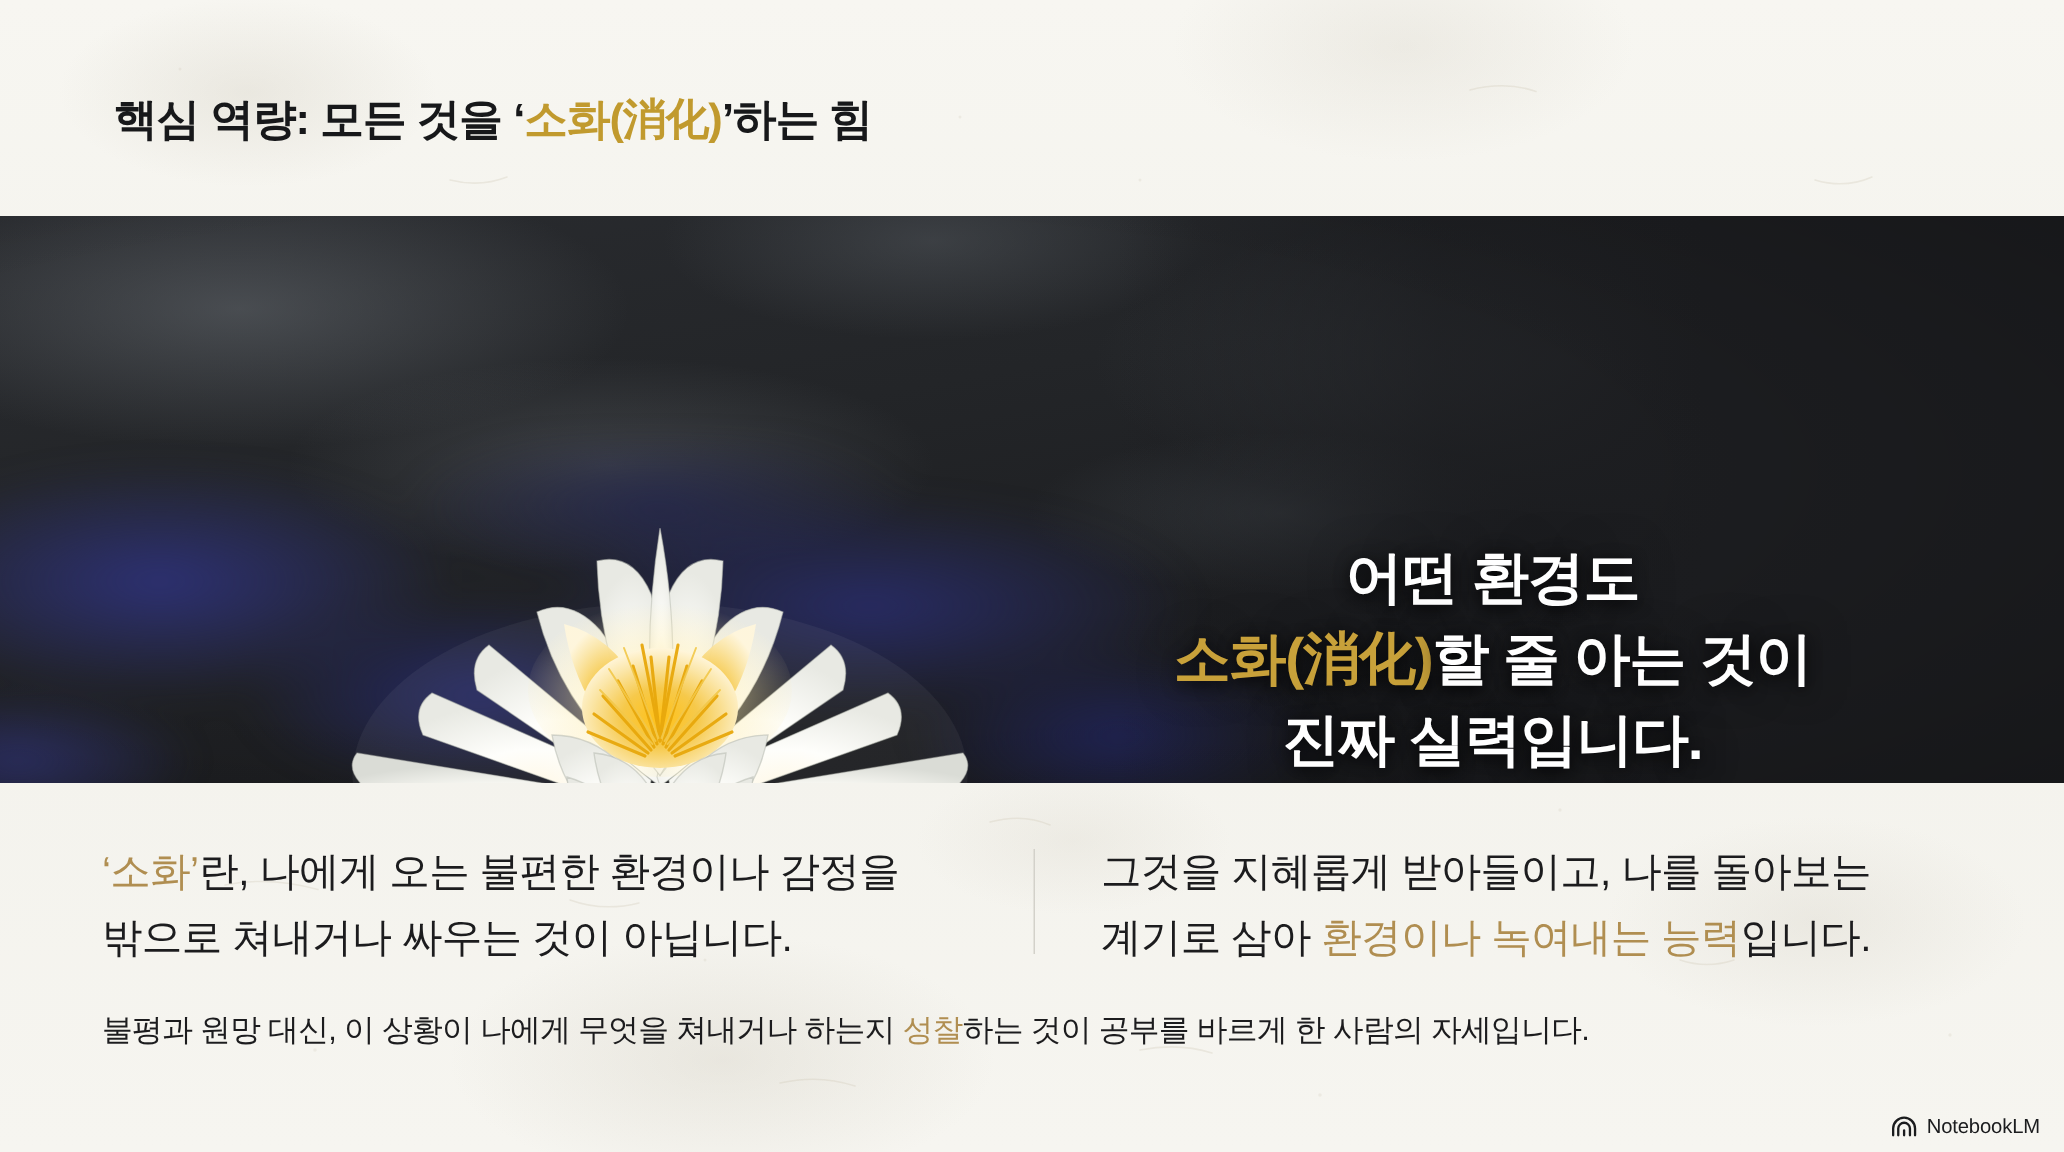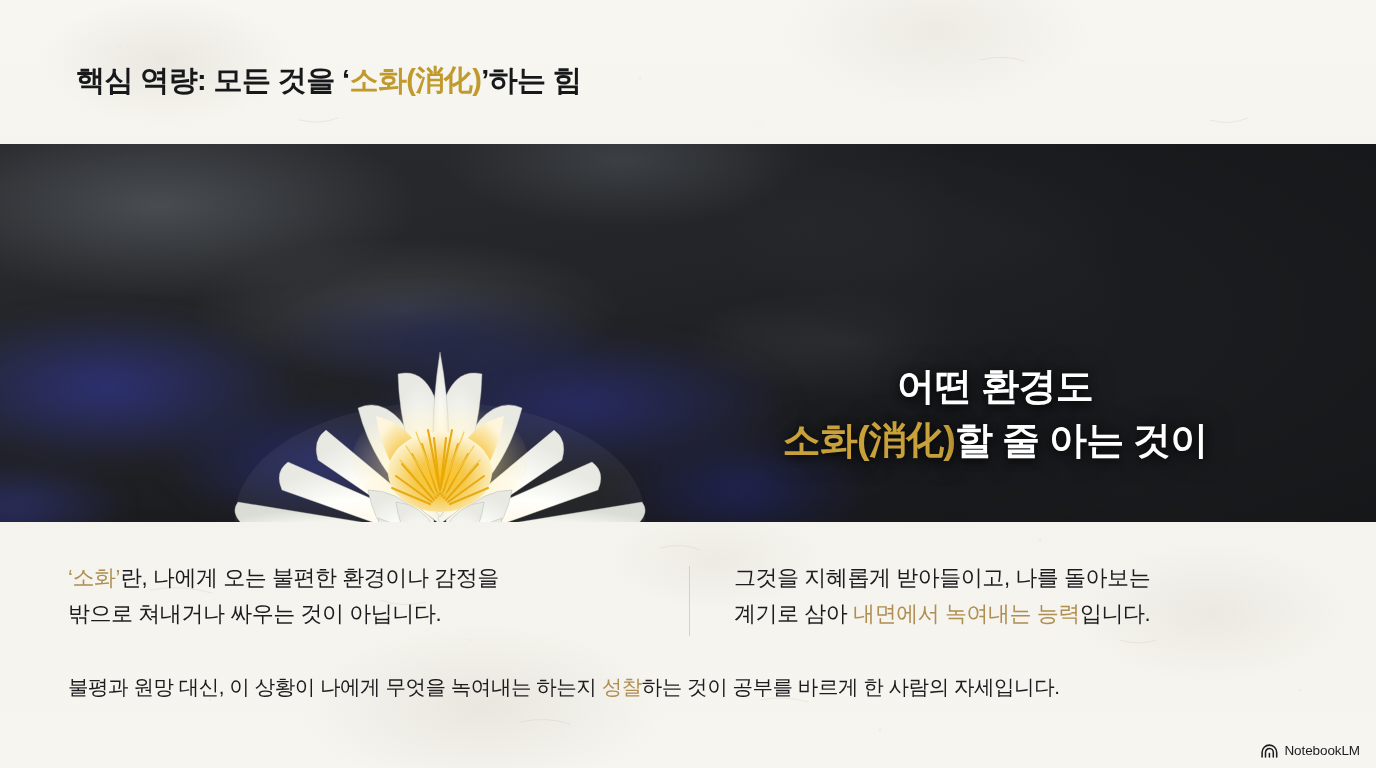--- a/index.html
+++ b/index.html
@@ -145,21 +145,21 @@
   .cols {
     position: absolute;
     left: 0;
     top: 560px;
     width: 1376px;
     height: 92px;
   }
   .col {
     position: absolute;
     top: 0;
-    font-size: 22px;
+    font-size: 27px;
     line-height: 1.62;
     color: #1C1C1E;
     letter-spacing: -0.45px;
   }
   .col-left  { left: 68px;  width: 600px; }
   .col-right { left: 723px; width: 600px; margin-left: 11px; }
   .col .gold { color: #B08E51; }
   .col-line { display: block; white-space: nowrap; }
 
   .divider {
@@ -348,37 +348,38 @@
         </g>
 
         <path d="M210 278 Q 176 292 176 318 Q 186 338 210 342 Q 234 338 244 318 Q 244 292 210 278 Z" fill="url(#reflG)"></path>
         <path d="M210 282 Q 192 298 192 316 Q 200 330 210 332 Q 220 330 228 316 Q 228 298 210 282 Z" fill="rgba(226,228,221,0.45)"></path>
       </svg>
     </div>
 
     <div class="hero-text">
       <span class="hero-line">어떤 환경도</span>
       <span class="hero-line"><span class="gold">소화(消化)</span><span>할 줄 아는 것이</span></span>
+      <span class="hero-line">진짜 실력입니다.</span>
     </div>
   </div>
 
   <div class="cols">
     <div class="col col-left">
       <span class="col-line"><span class="gold">‘소화’</span><span>란, 나에게 오는 불편한 환경이나 감정을</span></span>
       <span class="col-line">밖으로 쳐내거나 싸우는 것이 아닙니다.</span>
     </div>
 
     <div class="col col-right">
       <span class="col-line">그것을 지혜롭게 받아들이고, 나를 돌아보는</span>
-      <span class="col-line"><span>계기로 삼아 </span><span class="gold">내면에서 녹여내는 능력</span><span>입니다.</span></span>
+      <span class="col-line"><span>계기로 삼아 </span><span class="gold">환경이나 녹여내는 능력</span><span>입니다.</span></span>
     </div>
   </div>
   <div class="divider"></div>
 
-  <div class="footline"><span>불평과 원망 대신, 이 상황이 나에게 무엇을 녹여내는 하는지 </span><span class="gold">성찰</span><span>하는 것이 공부를 바르게 한 사람의 자세입니다.</span></div>
+  <div class="footline"><span>불평과 원망 대신, 이 상황이 나에게 무엇을 쳐내거나 하는지 </span><span class="gold">성찰</span><span>하는 것이 공부를 바르게 한 사람의 자세입니다.</span></div>
 
   <div class="brand">
     <svg class="brand-icon" width="17" height="14" viewBox="0 0 17 14" aria-hidden="true">
       <g fill="none" stroke="#1B1C1E" stroke-width="1.55" stroke-linecap="round">
         <path d="M1.1 12.9 V 8.4 A 7.3 7.3 0 0 1 15.7 8.4 V 12.9"></path>
         <path d="M4.5 12.9 V 8.4 A 3.9 3.9 0 0 1 12.3 8.4 V 12.9"></path>
         <path d="M8.4 12.9 V 9.6"></path>
       </g>
     </svg>
     <span class="brand-name">NotebookLM</span>

